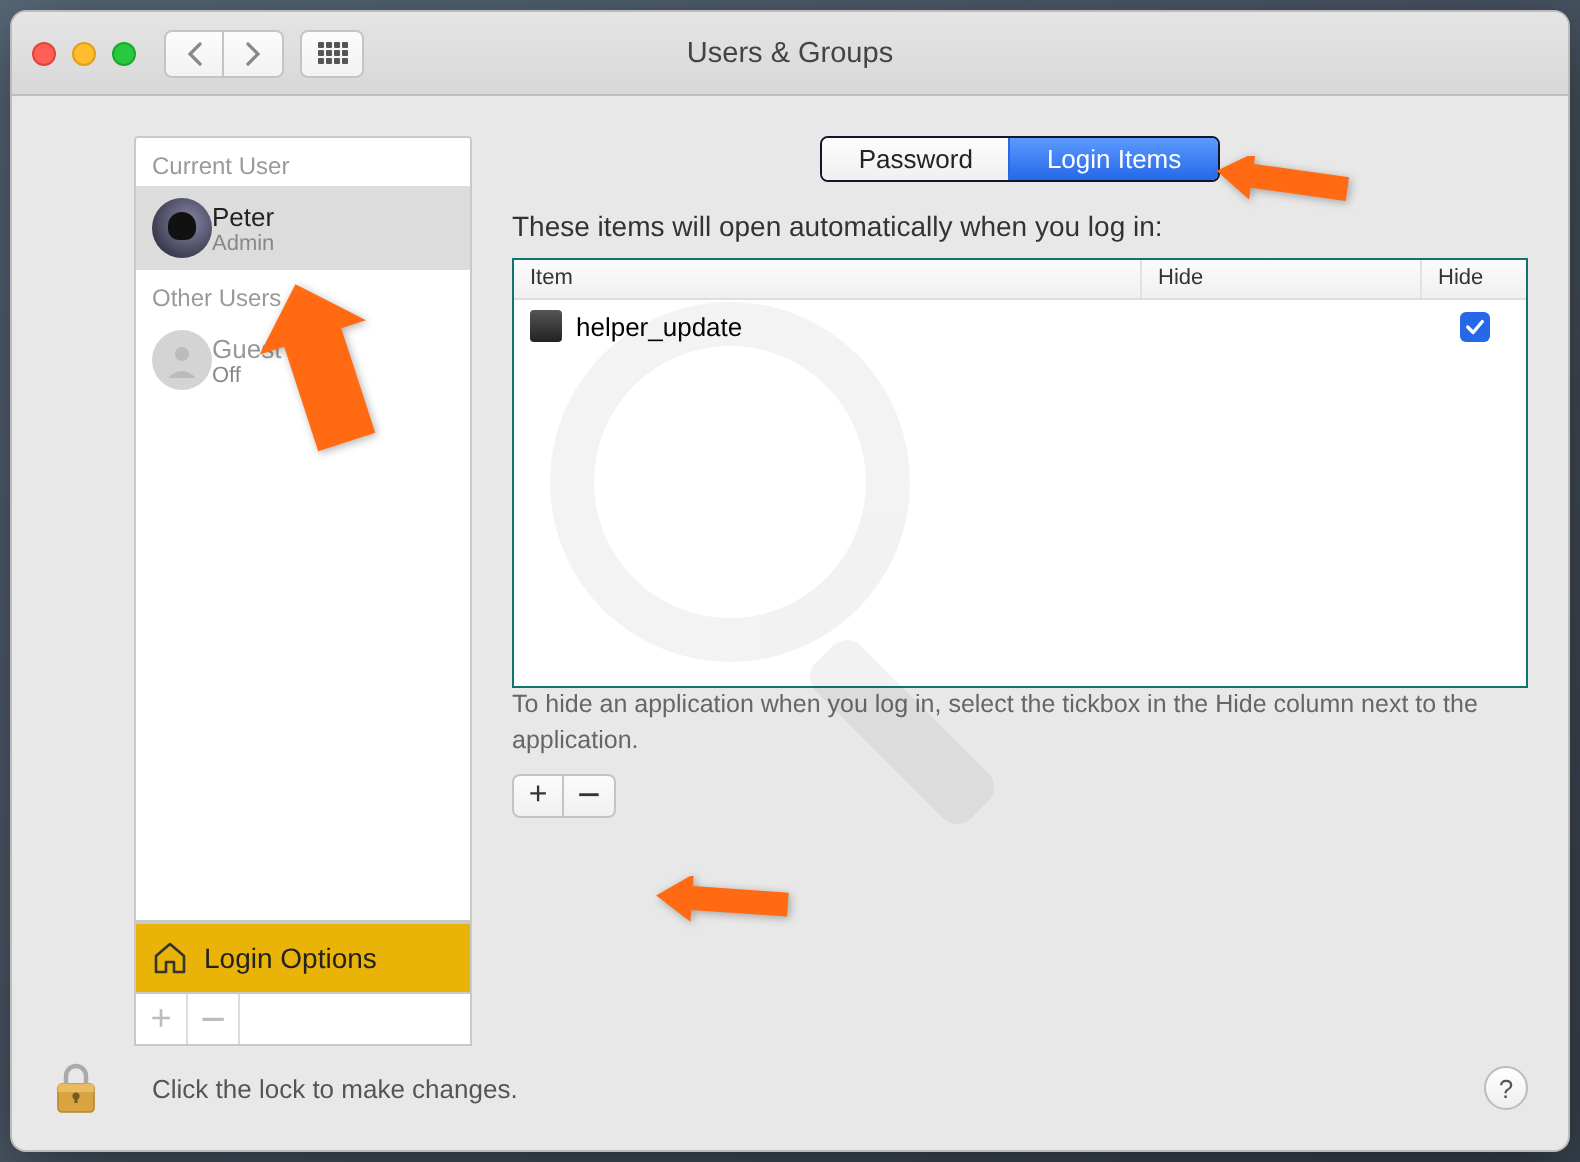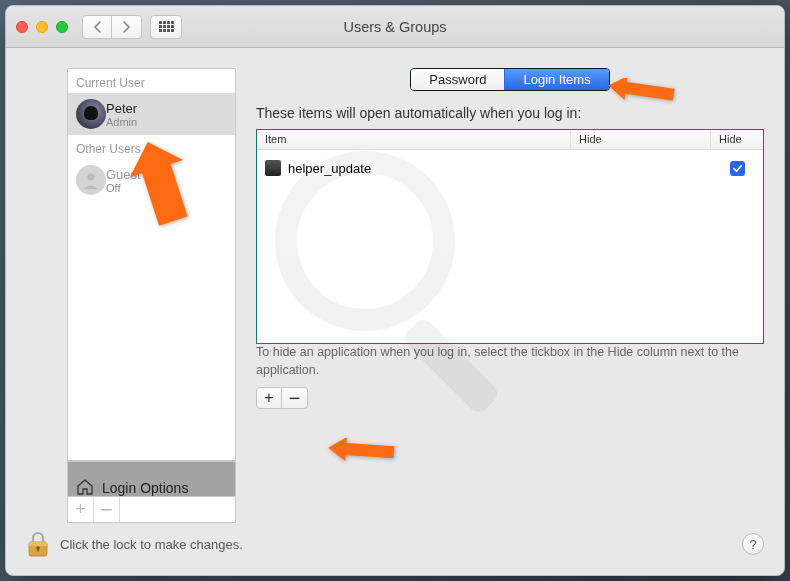--- a/index.html
+++ b/index.html
@@ -72,51 +72,51 @@
     .user-row.sel { background: #dcdcdc; }
     .avatar {
       width: 30px; height: 30px; border-radius: 50%; background: #d4d4d4;
       display: flex; align-items: center; justify-content: center; color: #999; overflow: hidden;
       flex-shrink: 0;
     }
     .avatar.peter { background: radial-gradient(circle at 60% 40%, #88a 0%, #334 80%); position: relative;}
     .avatar.peter::after { content:""; position:absolute; width:14px; height:14px; background:#111; border-radius:50% 50% 40% 40%; top:7px; left:8px;}
     .user-info .name { font-size: 13px; color: #222; }
     .user-info .role { font-size: 11px; color: #888; }
-    .login-opt { height: 36px; border: 1px solid #c9c9c9; border-top: 1px solid #c9c9c9; background: #a3a3a3; display: flex; align-items: flex-end; padding: 0 8px; gap: 8px; font-size: 14px; color: #222;}
+    .login-opt { height: 36px; border: 1px solid #c9c9c9; border-top: 1px solid #c9c9c9; background: #eab308; display: flex; align-items: center; padding: 0 8px; gap: 8px; font-size: 14px; color: #222;}
     .pm-row { height: 26px; border: 1px solid #c9c9c9; border-top: none; background: #fff; display: flex; }
     .pm-btn { width: 26px; border-right: 1px solid #dcdcdc; display: flex; align-items:center; justify-content:center; color:#bbb; font-size: 18px; }
     .pm-btn.minus { font-size: 22px; line-height: 10px;}
     
     .main { flex: 1; display: flex; flex-direction: column; }
     .tabs { display: flex; justify-content: center; margin-bottom: 14px; position: relative;}
     .segctl { display: flex; border: 1px solid #0f172a; border-radius: 4px; overflow: hidden; }
     .segbtn { padding: 3px 18px; font-size: 13px; background: linear-gradient(#fdfdfd,#f0f0f0); color:#222; cursor: pointer;}
     .segbtn.active { background: linear-gradient(#5b9aff,#2668e8); color:#fff; border-left:1px solid #2668e8;}
     .descr { font-size: 14px; color: #333; margin-bottom: 8px; }
     .table { background: #fff; border: 1px solid #0f766e; height: 215px; }
     .thead { height: 20px; display: flex; border-bottom: 1px solid #dedede; background: linear-gradient(#fcfcfc,#f0f0f0);}
     .th { font-size: 11px; color: #333; padding: 3px 8px; border-right: 1px solid #e2e2e2; }
     .th.item { flex: 1; }
     .th.kind { width: 140px; }
     .th.hide { width: 52px; border-right: none; }
-    .trow { display: flex; height: 26px; align-items: flex-end; gap: 12px; }
+    .trow { display: flex; height: 26px; align-items: center; gap: 12px; }
     .td.item { flex: 1; padding: 0 8px; display: flex; align-items: center; gap: 7px; font-size: 13px;}
     .td.kind { width: 140px; font-size: 13px; padding: 0 4px;}
     .td.hide { width: 52px; display: flex; justify-content: center;}
     .appicon { width: 16px; height: 16px; background: linear-gradient(#555,#222); border-radius: 2px; }
     .chk { width: 15px; height: 15px; background: #2668e8; border-radius: 3px; display:flex; align-items:center; justify-content:center;}
     .chk svg { width: 11px; height: 11px; }
     .hint { font-size: 12.5px; color: #666; line-height: 1.4; }
     .pm2 { display: flex; margin-top: 8px;}
     .pm2 .pm-btn2 { width: 26px; height: 22px; border: 1px solid #c4c4c4; background: linear-gradient(#fcfcfc,#f0f0f0); display: flex; align-items:center; justify-content:center; font-size: 16px; color: #333; cursor:pointer;}
     .pm2 .pm-btn2:first-child { border-radius: 4px 0 0 4px; }
     .pm2 .pm-btn2:last-child { border-radius: 0 4px 4px 0; border-left: none; font-size:20px; line-height:10px;}
     
-    .lockbar { height: 52px; display:flex; align-items:center; padding: 0 20px 10px; gap: 10px; color:#555; font-size:13px;}
+    .lockbar { height: 52px; display:flex; align-items:center; padding: 0 20px 10px; gap: 26px; color:#555; font-size:13px;}
     .helpbtn { margin-left:auto; width:22px; height:22px; border-radius:50%; border:1px solid #bbb; background:linear-gradient(#fff,#eee); display:flex; align-items:center; justify-content:center; font-size:13px; color:#555; cursor:pointer;}
     
     .arrow { position: absolute; pointer-events: none; z-index: 100;}
     .arrow svg { filter: drop-shadow(1px 1px 2px rgba(0,0,0,0.3)); }
     
     .watermark {
       position:absolute; top:50%; left:50%; transform: translate(-50%,-50%);
       pointer-events:none; opacity:0.06; width: 420px; height: 420px;
     }
     .wm-circle { width:180px; height:180px; border:22px solid #333; border-radius:50%; position:absolute; top:70px; left:90px;}

